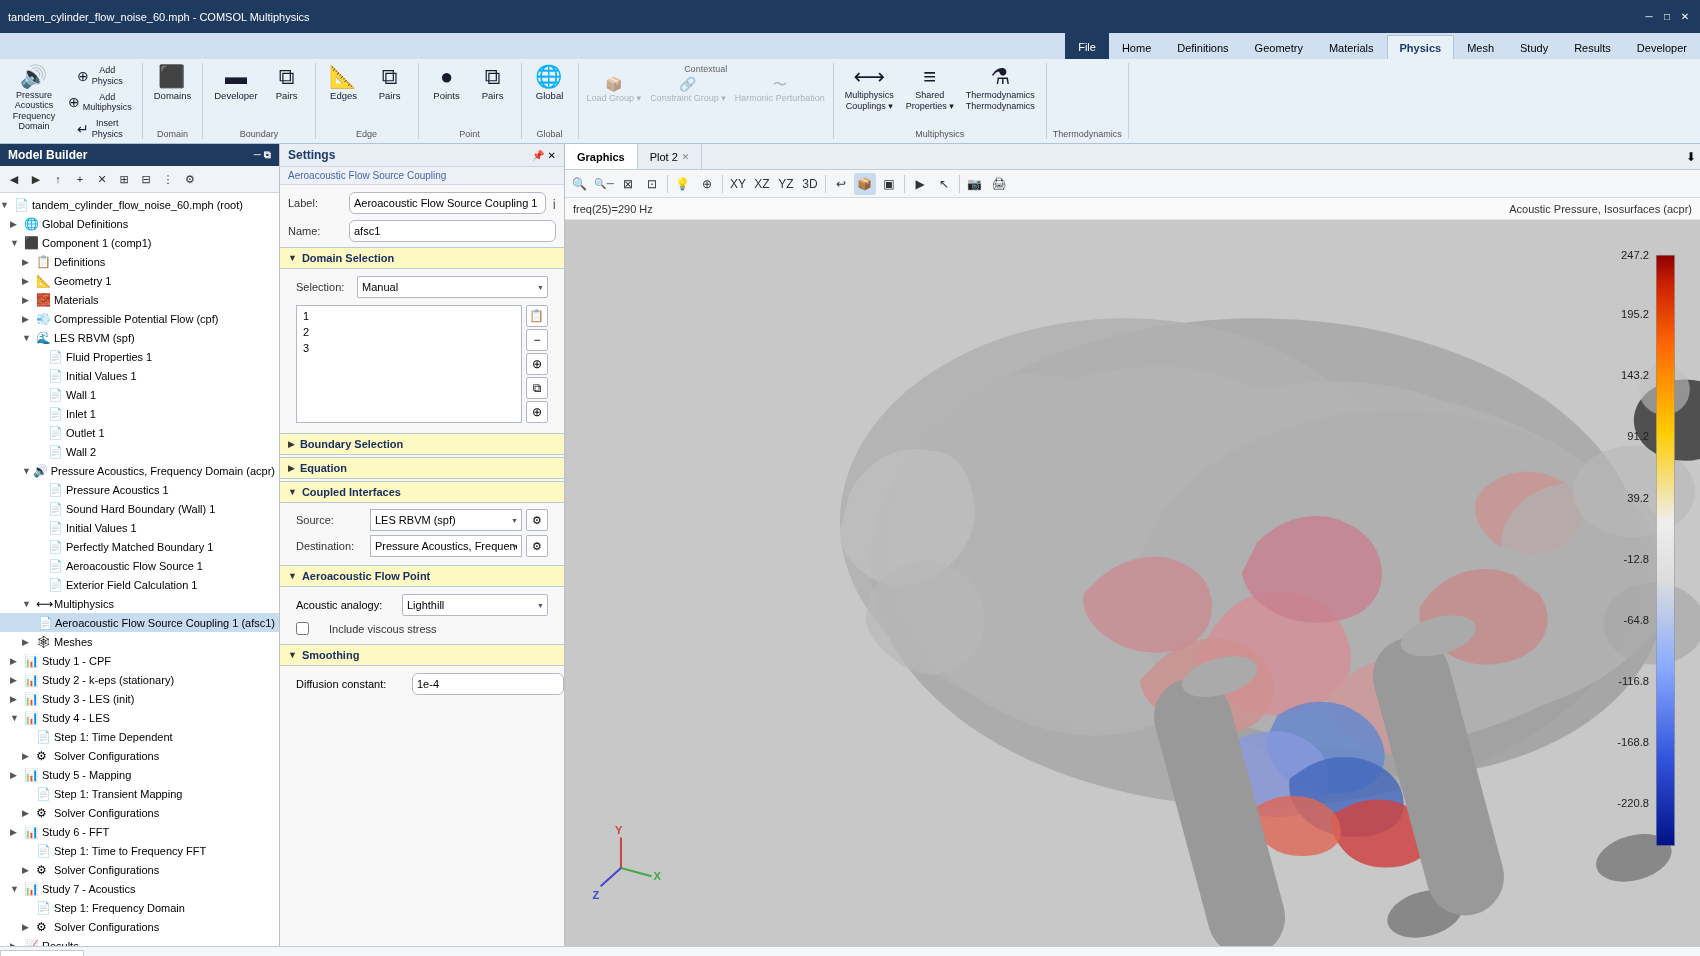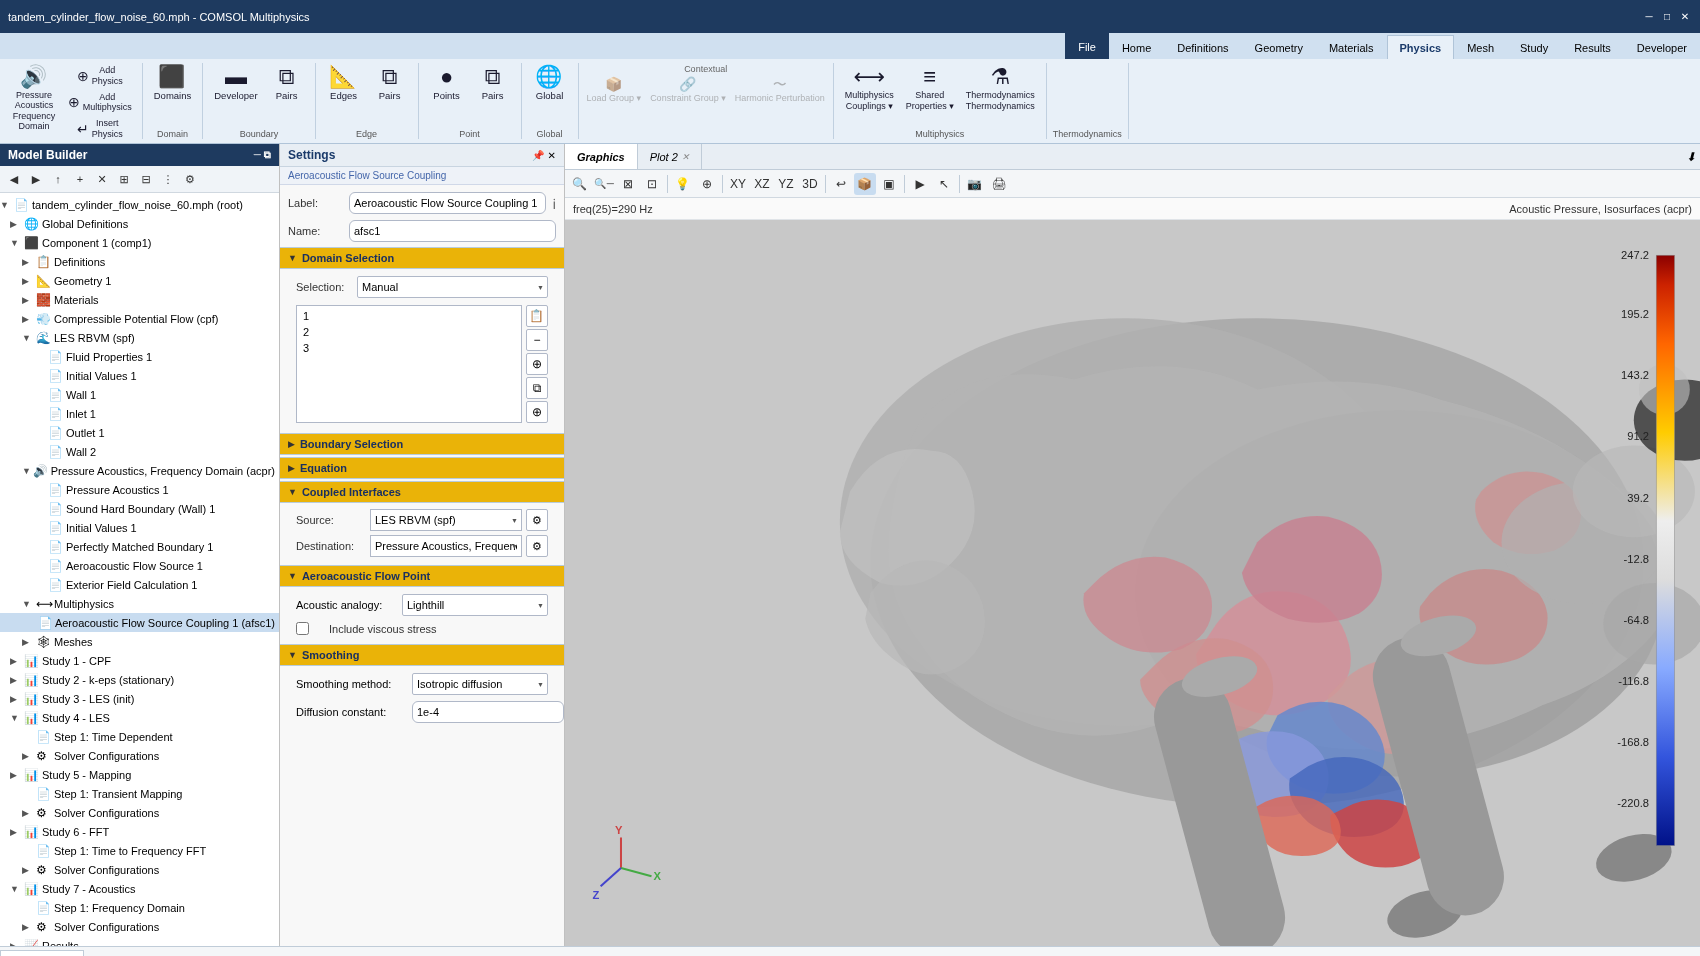--- a/index.html
+++ b/index.html
@@ -247,21 +247,21 @@
       border-radius: 6px;
       padding: 0 4px;
       font-size: 11px;
       background: white;
     }
 
     .section-header {
       display: flex;
       align-items: center;
       padding: 4px 8px;
-      background: #eab308;
+      background: #fef9c3;
       border-top: 1px solid #b8ccdc;
       border-bottom: 1px solid #b8ccdc;
       cursor: pointer;
       margin-top: 2px;
     }
     .section-header-icon { font-size: 9px; margin-right: 5px; color: #333; }
     .section-header-label { font-size: 11px; font-weight: bold; color: #1a3060; }
 
     .section-body { padding: 4px 8px; }
 
@@ -387,21 +387,20 @@
       display: flex;
       flex-direction: column;
       background: white;
     }
     #graphics-tabs {
       display: flex;
       align-items: center;
       background: #e8eef4;
       border-bottom: 1px solid #c0ccd8;
       height: 26px;
-      font-style: italic;
     }
     .graphics-tab {
       padding: 3px 12px;
       font-size: 11px;
       cursor: pointer;
       border-right: 1px solid #c0ccd8;
       height: 100%;
       display: flex;
       align-items: center;
       gap: 4px;
@@ -991,29 +990,20 @@
           <input type="checkbox" style="">
           <span class="checkbox-label">Include viscous stress</span>
         </div>
       </div>
 
       <div class="section-header">
         <span class="section-header-icon arrow-down"></span>
         <span class="section-header-label">Smoothing</span>
       </div>
       <div class="section-body">
-        <div class="settings-row">
-          <span style="font-size:11px;min-width:110px;">Smoothing method:</span>
-          <div class="select-wrapper" style="flex:1;">
-            <select class="settings-select">
-              <option>Isotropic diffusion</option>
-              <option>None</option>
-            </select>
-          </div>
-        </div>
         <div class="settings-row">
           <span style="font-size:11px;min-width:110px;">Diffusion constant:</span>
           <input class="settings-input" value="1e-4" style="flex: 1 1 0%;">
         </div>
       </div>
 
     </div>
   </div>
 
   <div id="graphics-panel">

